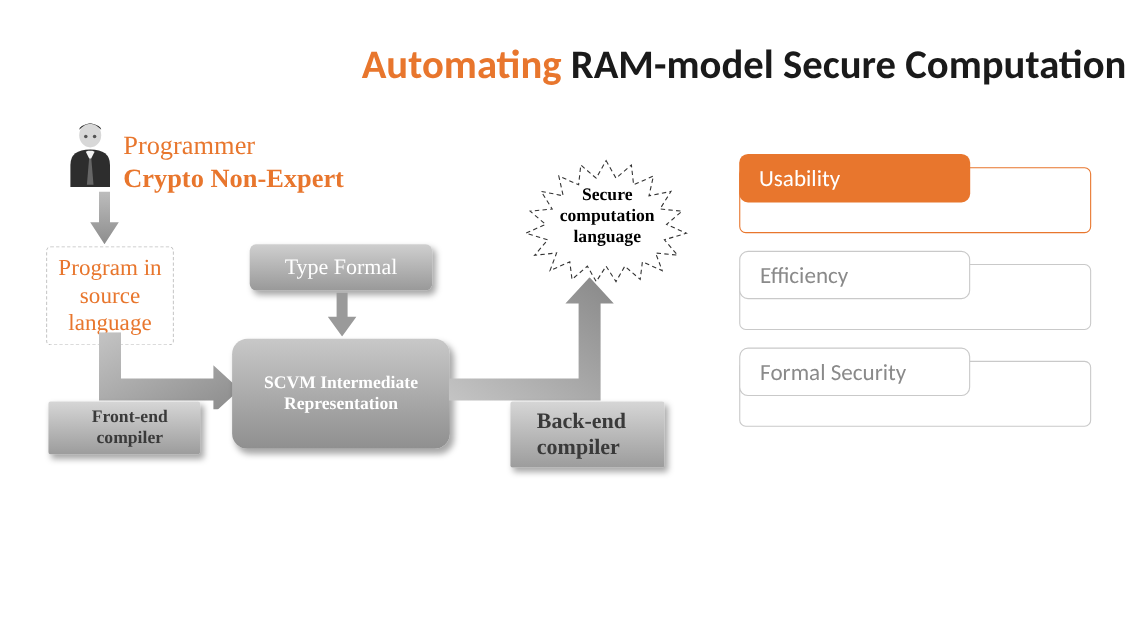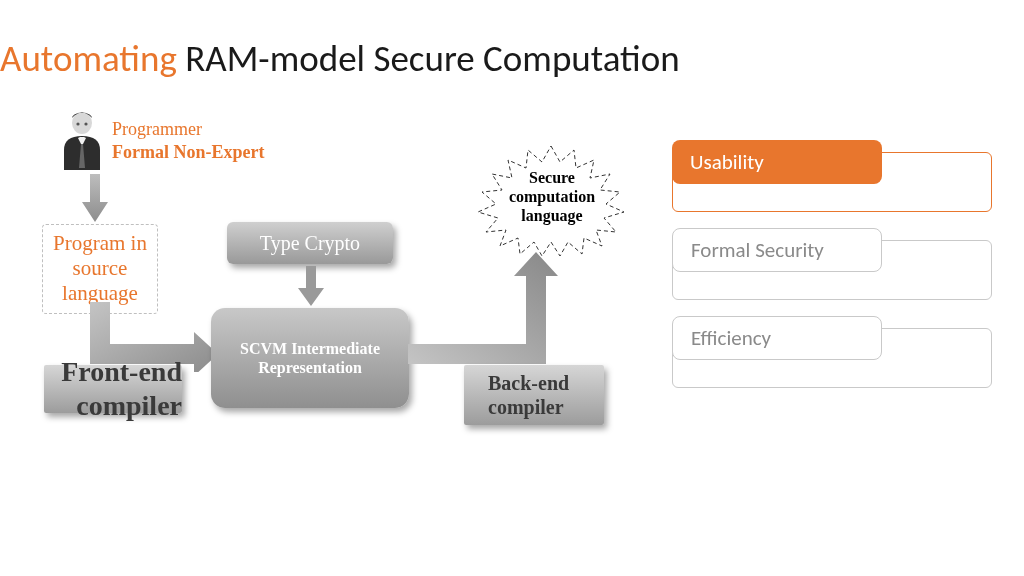--- a/index.html
+++ b/index.html
@@ -9,39 +9,39 @@
     background: #fff;
     font-family: "Segoe UI", Calibri, Arial, sans-serif;
     position: relative;
     overflow: hidden;
   }
   .title {
     position: absolute;
     top: 36px;
     left: 0;
     width: 100%;
-    text-align: left;
+    text-align: right;
     font-size: 37px;
-    font-weight: 400;
+    font-weight: 700;
     color: #1a1a1a;
   }
   .title .accent { color: #E8762D; }
   
   .programmer-icon {
     position: absolute;
     left: 58px;
     top: 110px;
     width: 48px;
     height: 60px;
   }
   .prog-label {
     position: absolute;
     left: 112px;
     top: 118px;
-    font-size: 18px;
+    font-size: 24px;
     color: #E8762D;
     font-family: "Times New Roman", serif;
     line-height: 1.25;
   }
   .prog-label .sub { font-weight: bold; }
   
   .src-box {
     position: absolute;
     left: 42px;
     top: 224px;
@@ -74,26 +74,26 @@
     background: linear-gradient(#cfcfcf,#999999);
   }
   .scvm {
     left: 211px; top: 308px; width: 198px; height: 100px;
     font-size: 16px; font-weight: bold;
     background: linear-gradient(#c8c8c8,#8f8f8f);
     border-radius: 14px;
   }
   .frontend {
     left: 44px; top: 365px; width: 138px; height: 48px;
-    font-size: 28px; font-weight: bold;
+    font-size: 16px; font-weight: bold;
     background: linear-gradient(#d6d6d6,#9c9c9c);
     color: #3a3a3a;
     justify-content: flex-start;
     padding-left: 10px;
-    text-align: right;
+    text-align: center;
     border-radius: 2px;
   }
   .backend {
     left: 464px; top: 365px; width: 140px; height: 60px;
     font-size: 20px; font-weight: bold;
     background: linear-gradient(#d6d6d6,#9c9c9c);
     color: #3a3a3a;
     justify-content: flex-start;
     padding-left: 24px;
     text-align: left;
@@ -176,21 +176,21 @@
     <path d="M14 8 Q24 -3 34 8 Q34 4 24 2 Q14 4 14 8 Z" fill="#222"></path>
     <ellipse cx="20" cy="14" rx="1.6" ry="1.6" fill="#555"></ellipse>
     <ellipse cx="28" cy="14" rx="1.6" ry="1.6" fill="#555"></ellipse>
     <path d="M6 60 L6 40 Q6 26 24 26 Q42 26 42 40 L42 60 Z" fill="#2d2d2d"></path>
     <path d="M20 28 L24 36 L28 28 L26 27 L22 27 Z" fill="#f2f2f2"></path>
     <path d="M23 34 L25 34 L27 58 L21 58 Z" fill="#666"></path>
   </svg>
 </div>
 <div class="prog-label">
   <div>Programmer</div>
-  <div class="sub">Formal Non-Expert</div>
+  <div class="sub">Crypto Non-Expert</div>
 </div>
 
 <svg class="arrow" style="left:80px;top:174px" width="30" height="48" viewBox="0 0 30 48">
   <defs>
     <linearGradient id="ga1" x1="0" y1="0" x2="0" y2="1">
       <stop offset="0" stop-color="#bdbdbd"></stop>
         <stop offset="1" stop-color="#8d8d8d"></stop>
     </linearGradient>
   </defs>
   <path d="M10 0 H20 V28 H28 L15 48 L2 28 H10 Z" fill="url(#ga1)"></path>
@@ -201,21 +201,21 @@
 <svg class="arrow" style="left:86px;top:302px" width="132" height="70" viewBox="0 0 132 70">
   <defs>
     <linearGradient id="ga2" x1="0" y1="0" x2="1" y2="1">
       <stop offset="0" stop-color="#c4c4c4"></stop>
         <stop offset="1" stop-color="#8a8a8a"></stop>
     </linearGradient>
   </defs>
   <path d="M4 0 H24 V42 H108 V30 L132 52 L108 74 V62 H4 Z" fill="url(#ga2)"></path>
 </svg>
 
-<div class="gbox typechecker">Type Crypto</div>
+<div class="gbox typechecker">Type Formal</div>
 
 <svg class="arrow" style="left:296px;top:266px" width="30" height="40" viewBox="0 0 30 40">
   <path d="M10 0 H20 V22 H28 L15 40 L2 22 H10 Z" fill="#9a9a9a"></path>
 </svg>
 
 <div class="gbox scvm">SCVM Intermediate Representation</div>
 
 <div class="gbox frontend">Front-end compiler</div>
 
 <svg class="arrow" style="left:408px;top:252px" width="160" height="120" viewBox="0 0 160 120">
@@ -235,19 +235,19 @@
 </svg>
 <div class="starburst-label">Secure computation language</div>
 
 <div class="tab-group">
   <div class="tab-wrap tab-usability">
     <div class="tab-back"></div>
     <div class="tab-front">Usability</div>
   </div>
   <div class="tab-wrap tab-other">
     <div class="tab-back"></div>
-    <div class="tab-front">Formal Security</div>
+    <div class="tab-front">Efficiency</div>
   </div>
   <div class="tab-wrap tab-other">
     <div class="tab-back"></div>
-    <div class="tab-front">Efficiency</div>
+    <div class="tab-front">Formal Security</div>
   </div>
 </div>
 
 </body></html>

